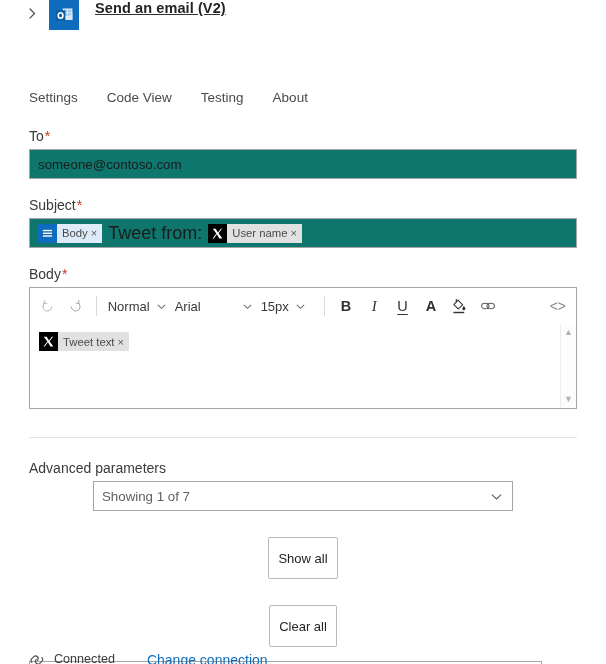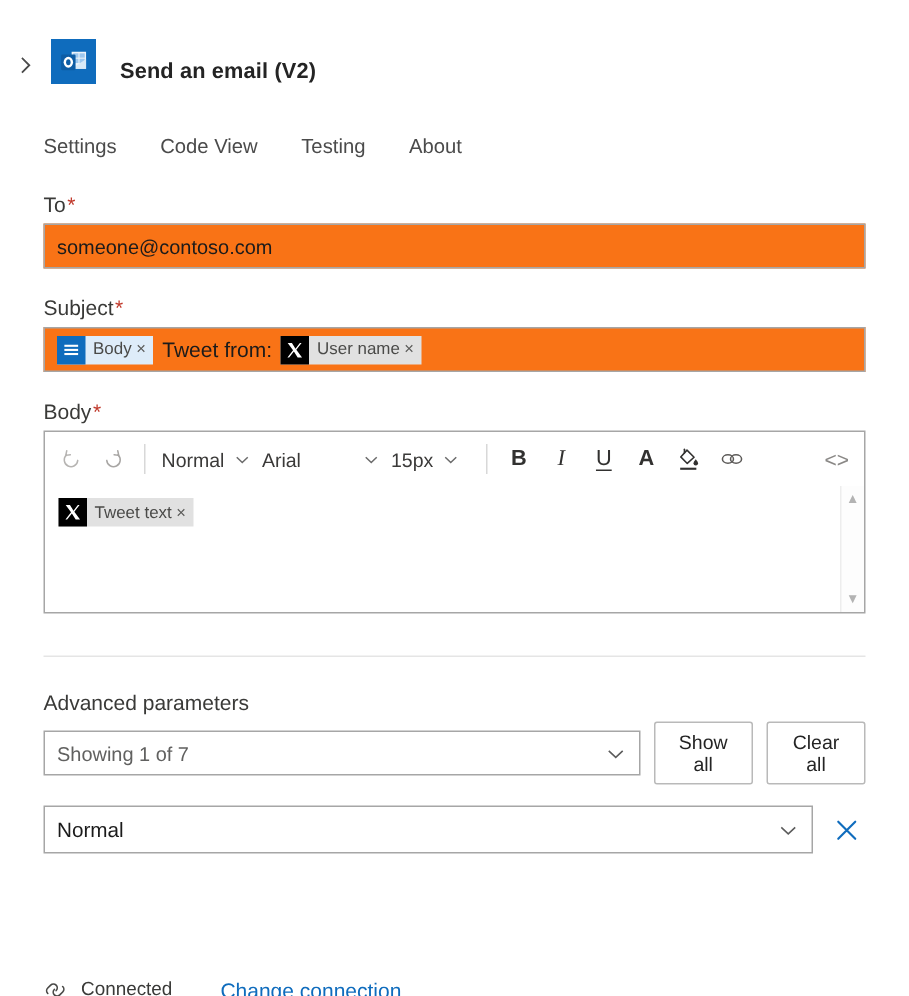--- a/index.html
+++ b/index.html
@@ -10,23 +10,24 @@
     background: #ffffff;
     font-family: "Liberation Sans", sans-serif;
     color: #323130;
     overflow: hidden;
     position: relative;
   }
 
   
   .header {
     display: flex;
-    align-items: flex-end;
+    align-items: flex-start;
     height: 56px;
-    padding-left: 4px;
+    padding-left: 19px;
+    text-decoration: underline;
   }
   .expand-chevron {
     width: 26px;
     height: 26px;
     display: flex;
     align-items: center;
     justify-content: center;
     cursor: pointer;
     color: #4a4a4a;
   }
@@ -84,21 +85,21 @@
   .label {
     font-size: 14px;
     color: #3a3a38;
     margin-bottom: 5px;
     display: block;
   }
   .req { color: #c0392b; margin-left: 1px; }
 
   .textbox {
     border: 1px solid #a6a6a6;
-    background: #f97316;
+    background: #0f766e;
     height: 30px;
     display: flex;
     align-items: center;
     padding: 0 8px;
     font-size: 13.3px;
     color: #1b1b1b;
   }
 
   .spacer-18 { height: 18px; }
   .spacer-14 { height: 14px; }
@@ -123,21 +124,21 @@
   .chip-icon.blue-sq { background: #0f6cbd; }
   .chip-icon.x-sq { background: #000000; }
   .chip-label { padding: 0 3px 0 5px; }
   .chip-x {
     font-size: 11px;
     color: #5a5a58;
     padding-right: 5px;
     cursor: pointer;
   }
   .plain-text {
-    font-size: 14px;
+    font-size: 18px;
     color: #1b1b1b;
     padding: 0 6px;
   }
 
   
   .editor {
     border: 1px solid #a6a6a6;
     background: #ffffff;
   }
   .editor-toolbar {
@@ -205,21 +206,21 @@
   .sb-arrow { color: #b3b3b3; font-size: 9px; line-height: 1; }
 
   
   .divider {
     height: 1px;
     background: #e5e5e5;
     margin: 28px 0 22px 0;
   }
 
   
-  .adv-row { display: flex; align-items: center; gap: 9px; }
+  .adv-row { display: flex; align-items: center; gap: 26px; flex-direction: column; }
   .select-box {
     border: 1px solid #a6a6a6;
     background: #ffffff;
     height: 30px;
     display: flex;
     align-items: center;
     justify-content: space-between;
     padding: 0 9px 0 8px;
     font-size: 13.3px;
     color: #3a3a38;

